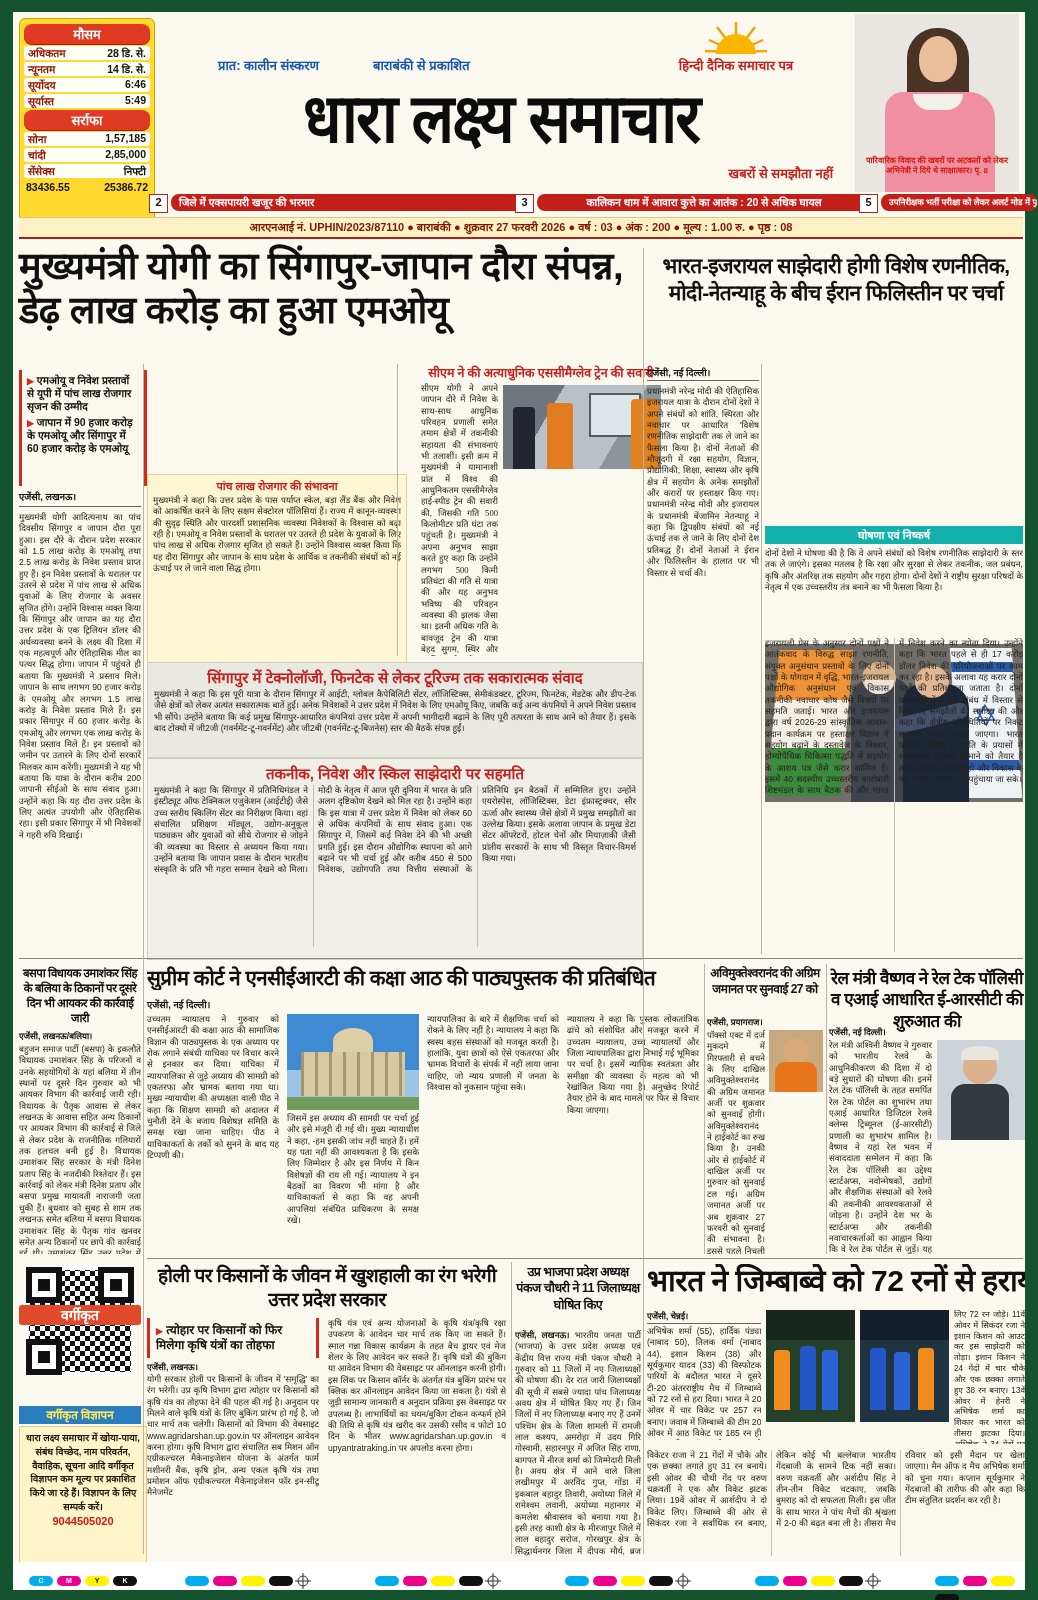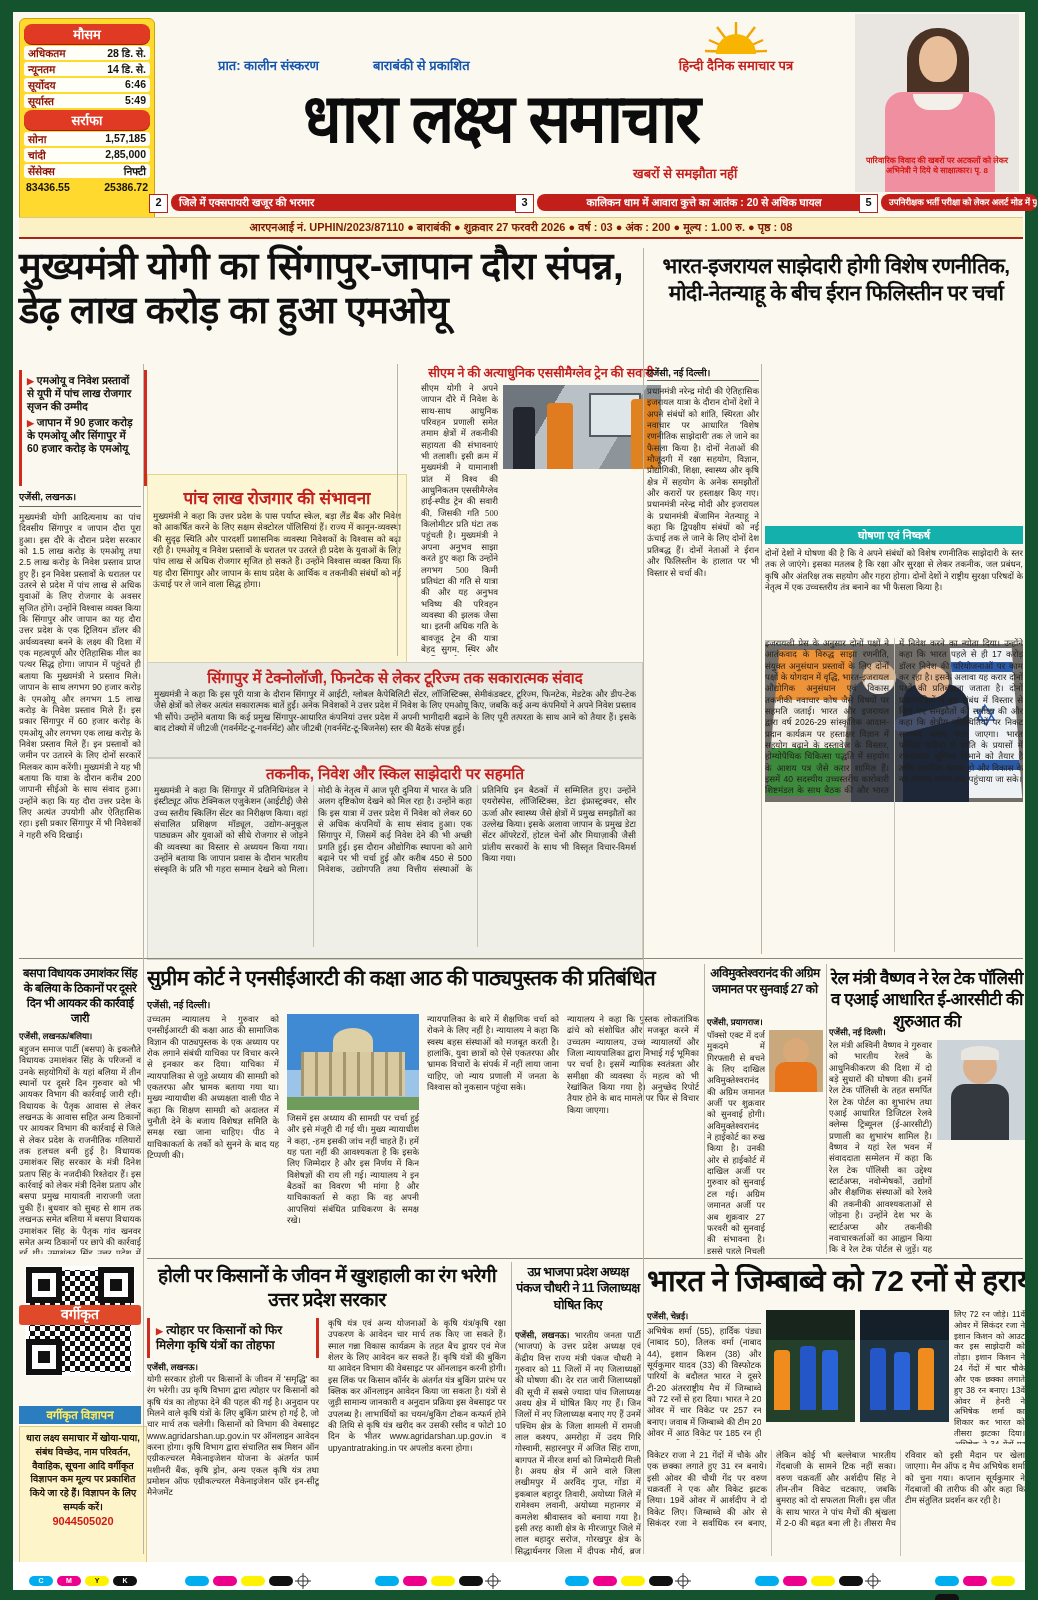--- a/index.html
+++ b/index.html
@@ -28,21 +28,21 @@
   .chip{position:absolute;width:17px;height:17px;background:#fff;border:1.5px solid #b8241c;color:#111;
     font-weight:800;font-size:11px;text-align:center;line-height:15px;}
   .ribbon{position:absolute;height:17px;background:#c21f1a;color:#fff;font-weight:700;font-size:10.5px;
     line-height:17px;padding:0 8px;white-space:nowrap;overflow:hidden;border-radius:8px;}
   .dateline{position:absolute;background:#fcf1c4;border-top:1px solid #d9c87e;border-bottom:2px solid #a8241a;
     color:#7d1a02;font-weight:700;font-size:11px;text-align:center;line-height:19px;}
   .graybox{background:#e9e8e1;border:1px solid #cfcdc2;padding:3px 6px;}
   .graybox .gt{font-size:15px;font-weight:800;color:#c4201d;text-align:center;margin:1px 0 2px;}
   .teal-banner{background:#14b0ab;color:#fff;font-weight:800;font-size:11px;text-align:center;line-height:18px;}
   .ybox{background:#fdf6d4;border:1px solid #e3d48e;padding:3px 5px;}
-  .ybox .yt{font-size:17px;font-weight:800;color:#c4201d;text-align:center;margin:8px 0 2px;}
+  .ybox .yt{font-size:11px;font-weight:800;color:#c4201d;text-align:center;margin:0 0 2px;}
   .bullets{border-left:3px solid #cf2b1e;border-right:3px solid #cf2b1e;padding:2px 5px;}
   .bullets .b{font-size:10.5px;font-weight:700;color:#17130e;line-height:1.25;margin:2px 0;}
   .bullets .tri{color:#cf2b1e;font-size:9px;}
   .cap-red{font-size:8px;font-weight:700;color:#d21a12;line-height:1.25;text-align:center;}
   
   .cl-red{background:#e0492a;color:#fff;font-weight:800;text-align:center;font-size:14px;line-height:20px;border-radius:3px;}
   .cl-blue{background:#2a7ec0;color:#ffe95e;font-weight:800;text-align:center;font-size:11.5px;line-height:18px;}
   .cl-yellow{background:#fdf5c9;border:1px solid #ddca7c;text-align:center;font-size:9.5px;font-weight:700;
     color:#20150a;padding:4px 3px;line-height:1.45;}
   .cl-phone{color:#d21a12;font-size:11px;font-weight:800;}
@@ -107,21 +107,21 @@
           <line x1="33" y1="34" x2="60" y2="22"></line>
           <line x1="33" y1="34" x2="2" y2="33"></line>
           <line x1="33" y1="34" x2="64" y2="33"></line>
     </g>
     <path d="M13 36 A20 20 0 0 1 53 36 Z" fill="#f8b400"></path>
   </svg>
   <div class="abs red" style="left:628px;top:44px;width:190px;text-align:center;font-size:13px;font-weight:800;">हिन्दी दैनिक समाचार पत्र</div>
 
   <div class="abs" style="left:138px;top:58px;width:700px;text-align:center;font-size:63px;font-weight:800;color:#0c0c0c;letter-spacing:-2px;transform:scaleY(1.08);transform-origin:top;">धारा लक्ष्य समाचार</div>
 
-  <div class="abs red" style="left:620px;top:152px;width:200px;text-align:left;font-size:13px;font-weight:800;">खबरों से समझौता नहीं</div>
+  <div class="abs red" style="left:620px;top:152px;width:200px;text-align:right;font-size:13px;font-weight:800;">खबरों से समझौता नहीं</div>
 
   <div class="abs photo" style="left:842px;top:2px;width:164px;height:178px;background:#e9e5e1;">
     <div class="abs" style="left:52px;top:14px;width:62px;height:120px;background:#4a3224;border-radius:30px 30px 8px 8px;"></div>
     <div class="abs" style="left:64px;top:22px;width:38px;height:46px;background:#e8bf9a;border-radius:50% 50% 45% 45%;"></div>
     <div class="abs" style="left:30px;top:78px;width:110px;height:100px;background:#ef8fa0;border-radius:18px 26px 0 0;"></div>
     <div class="abs" style="left:58px;top:80px;width:50px;height:16px;background:#f3f0ea;border-radius:0 0 20px 20px;"></div>
     <div class="abs cap-red" style="left:4px;top:142px;width:156px;">पारिवारिक विवाद की खबरों पर अटकलों को लेकर अभिनेत्री ने दिये थे साक्षात्कार। पृ. 8</div>
   </div>
 
   <div class="chip" style="left:136px;top:182px;">2</div>
@@ -265,21 +265,21 @@
           <rect x="4" y="4" width="30" height="30" fill="none" stroke="#111" stroke-width="6"></rect>
           <rect x="13" y="13" width="12" height="12" fill="#111"></rect>
       <rect x="76" y="4" width="30" height="30" fill="#fff"></rect>
           <rect x="76" y="4" width="30" height="30" fill="none" stroke="#111" stroke-width="6"></rect>
           <rect x="85" y="13" width="12" height="12" fill="#111"></rect>
       <rect x="4" y="76" width="30" height="30" fill="#fff"></rect>
           <rect x="4" y="76" width="30" height="30" fill="none" stroke="#111" stroke-width="6"></rect>
           <rect x="13" y="85" width="12" height="12" fill="#111"></rect>
     </g>
   </svg>
-  <div class="abs cl-red" style="left:6px;top:1293px;width:122px;font-family:Liberation Serif, serif;">वर्गीकृत</div>
+  <div class="abs cl-red" style="left:6px;top:1293px;width:122px;">वर्गीकृत</div>
   <div class="abs cl-blue" style="left:6px;top:1394px;width:122px;">वर्गीकृत विज्ञापन</div>
   <div class="abs cl-yellow" style="left:6px;top:1414px;width:120px;height:128px;">
     <span>धारा लक्ष्य समाचार में खोया-पाया, संबंध विच्छेद, नाम परिवर्तन, वैवाहिक, सूचना आदि वर्गीकृत विज्ञापन कम मूल्य पर प्रकाशित किये जा रहे हैं। विज्ञापन के लिए सम्पर्क करें।</span><br>
     <span class="cl-phone">9044505020</span>
   </div>
 
   <div class="abs hl" style="left:134px;top:1252px;width:360px;font-size:19px;text-align:center;line-height:1.25;">होली पर किसानों के जीवन में खुशहाली का रंग भरेगी उत्तर प्रदेश सरकार</div>
   <div class="abs" style="left:134px;top:1306px;width:360px;height:238px;display:flex;gap:9px;">
     <div style="width:172px;">
       <div class="bullets" style="padding:3px 6px;">

